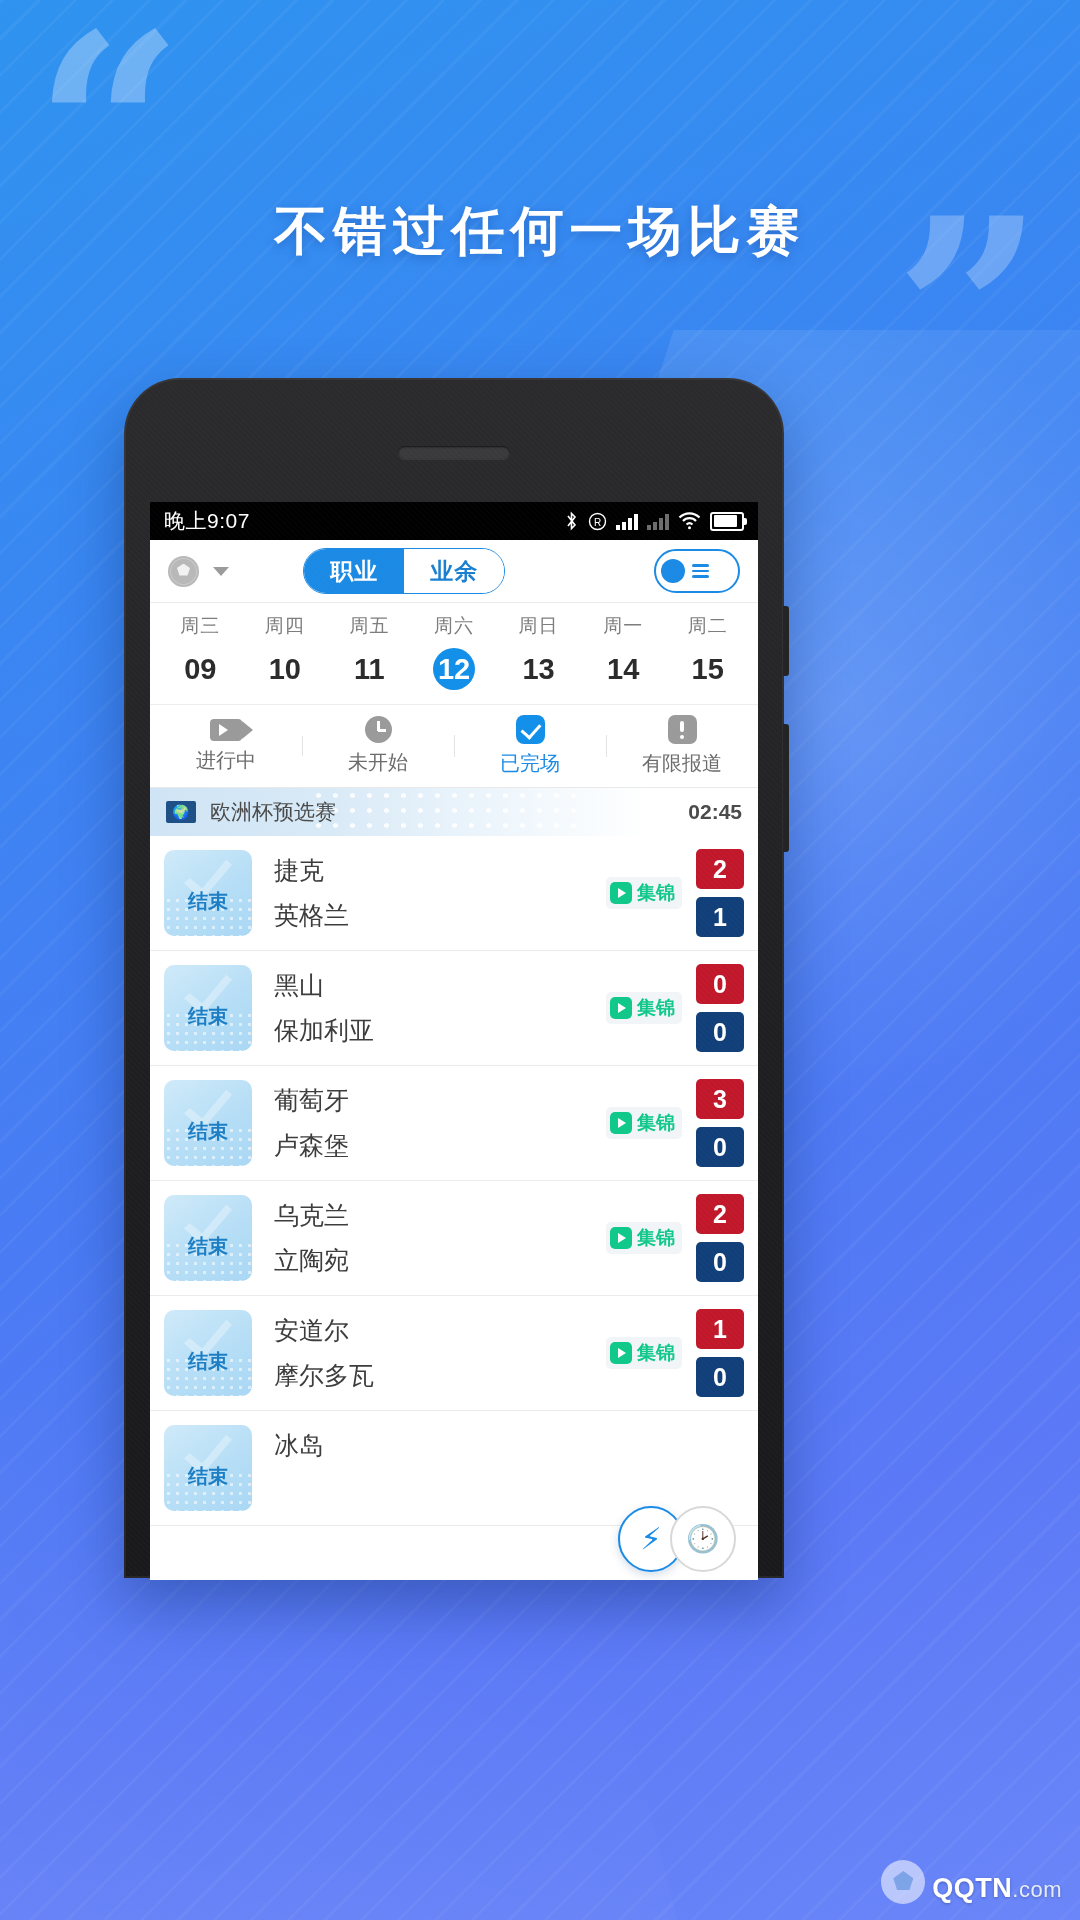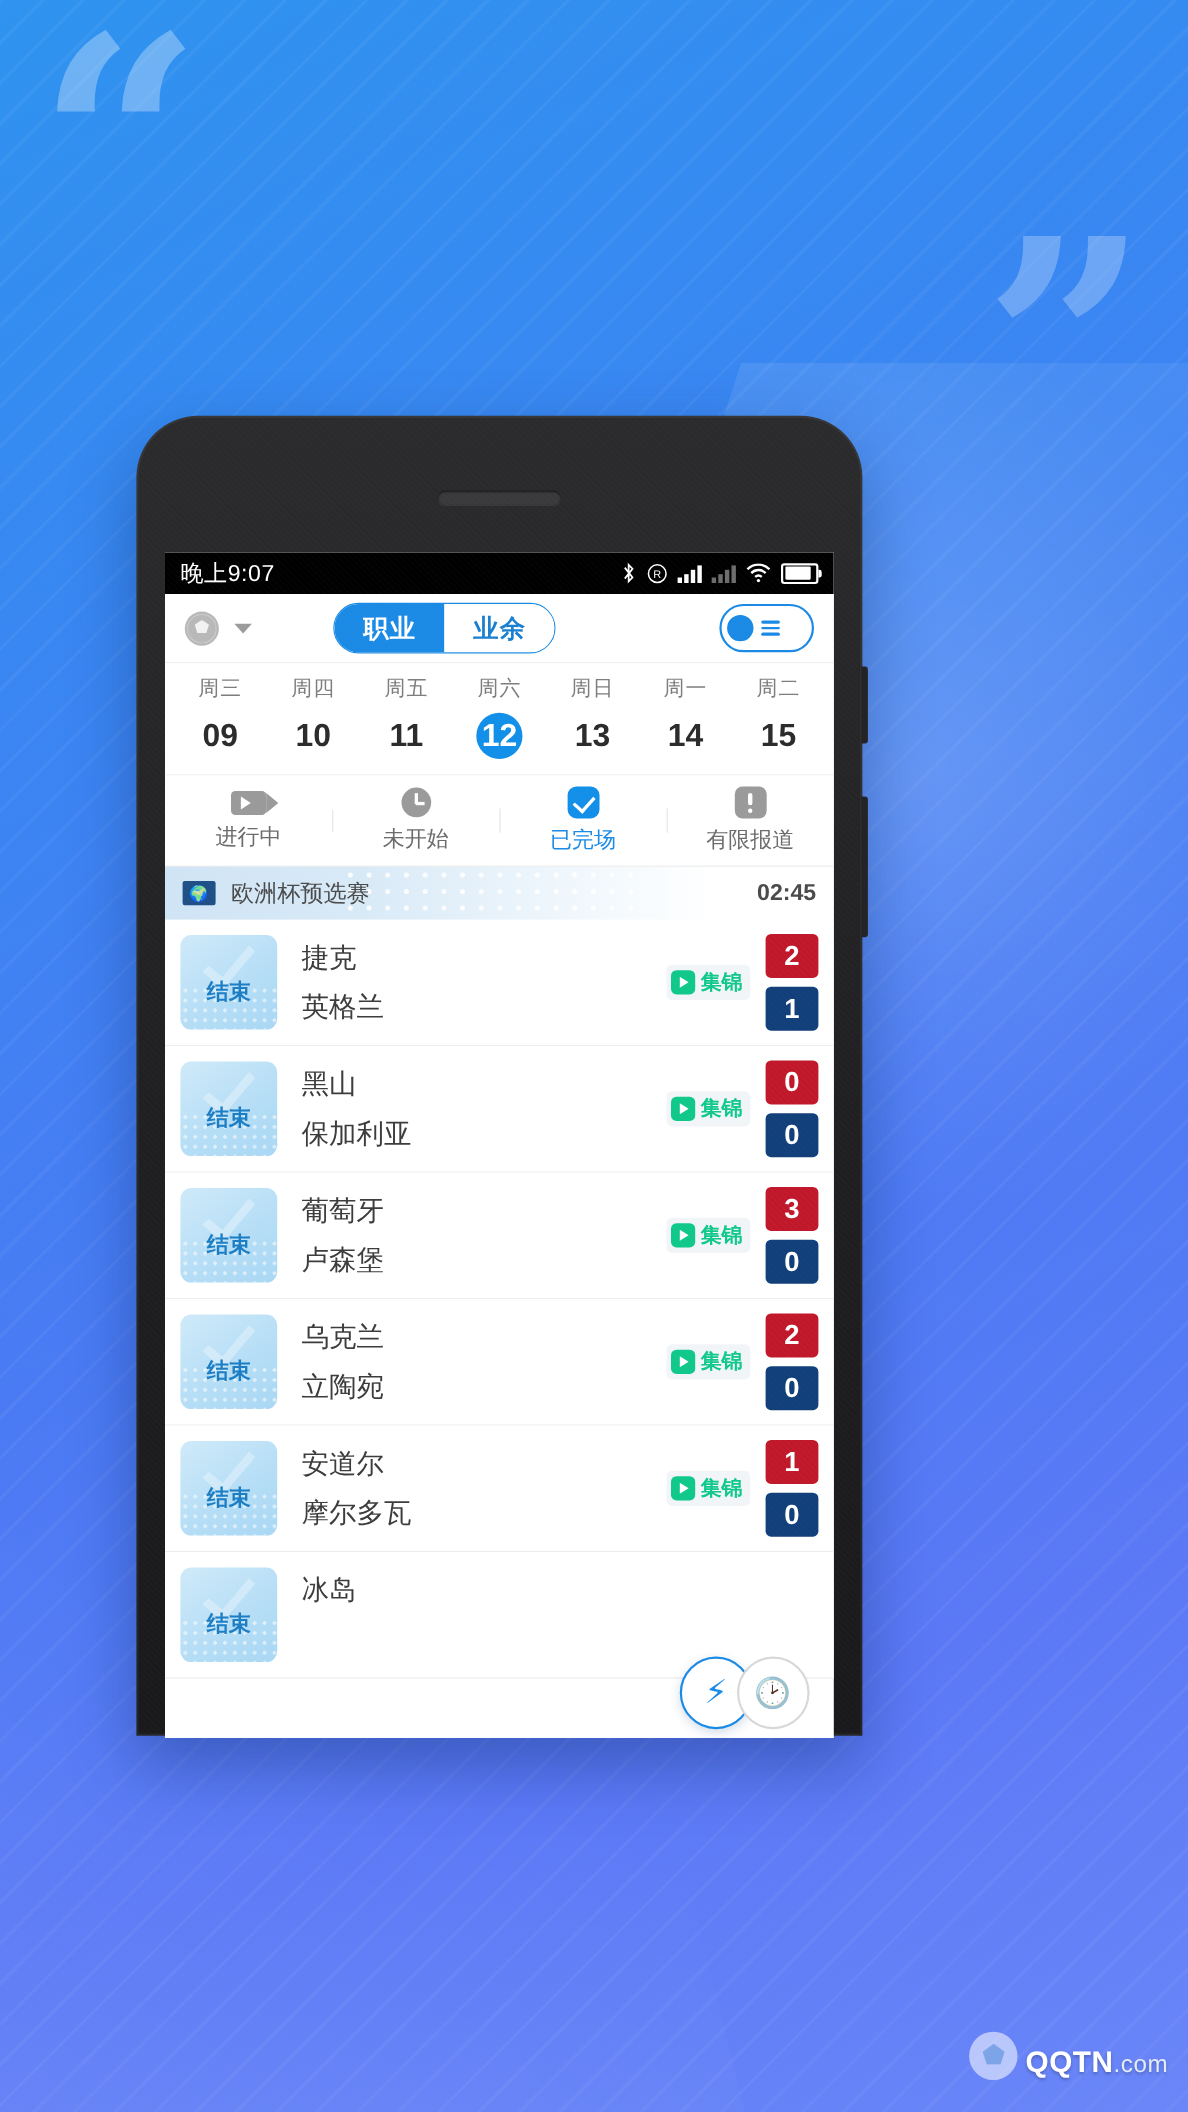--- a/index.html
+++ b/index.html
@@ -154,39 +154,40 @@
 
   
   .fab-wrap{position:absolute;right:22px;bottom:8px;display:flex;align-items:center;}
   .fab{width:62px;height:62px;border-radius:50%;background:#fff;border:2px solid #1a8ae5;
     display:flex;align-items:center;justify-content:center;box-shadow:0 3px 10px rgba(0,60,130,.18);}
   .fab-bolt{color:#1a8ae5;font-size:30px;line-height:1;}
   .fab2{width:62px;height:62px;border-radius:50%;background:#fff;border:2px solid #d8d8d8;margin-left:-14px;
     display:flex;align-items:center;justify-content:center;color:#9b9b9b;font-size:27px;}
 
   
-  .wm{position:absolute;right:18px;bottom:29px;display:flex;align-items:flex-end;gap:7px;}
+  .wm{position:absolute;right:18px;bottom:16px;display:flex;align-items:flex-end;gap:7px;}
   .wm-ball{width:44px;height:44px;border-radius:50%;background:rgba(255,255,255,.55);position:relative;}
   .wm-ball:before{content:"";position:absolute;left:12px;top:11px;width:20px;height:19px;background:rgba(120,160,230,.9);
     clip-path:polygon(50% 0,100% 38%,81% 100%,19% 100%,0 38%);}
   .wm-text{color:#ffffff;font-size:27px;font-weight:bold;letter-spacing:.5px;text-shadow:0 1px 3px rgba(0,0,0,.25);}
   .wm-text .dim{color:#e4ecf8;font-weight:normal;font-size:22px;}
 </style>
 </head>
 <body>
 
 <div class="stage">
   <div class="stripes"></div>
   <div class="glow"></div>
   <div class="panelA"></div>
   <div class="panelB"></div>
 
   <div class="quote quote-open">“</div>
   <div class="quote quote-close">”</div>
 
+  <div class="headline">不错过任何一场比赛</div>
 
   <div class="phone">
     <div class="earpiece"></div>
     <div class="vol-btn vol-1"></div>
     <div class="vol-btn vol-2"></div>
 
     <div class="screen">
 
       <div class="statusbar">
         <div class="sb-time">晚上9:07</div>

